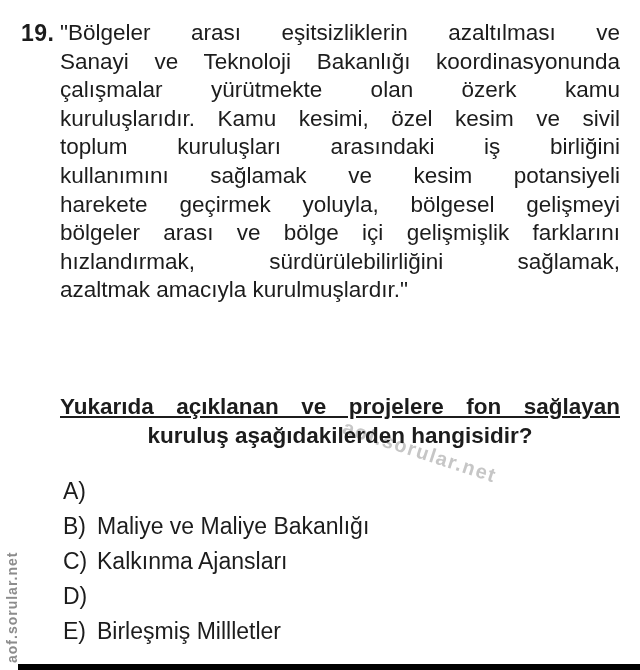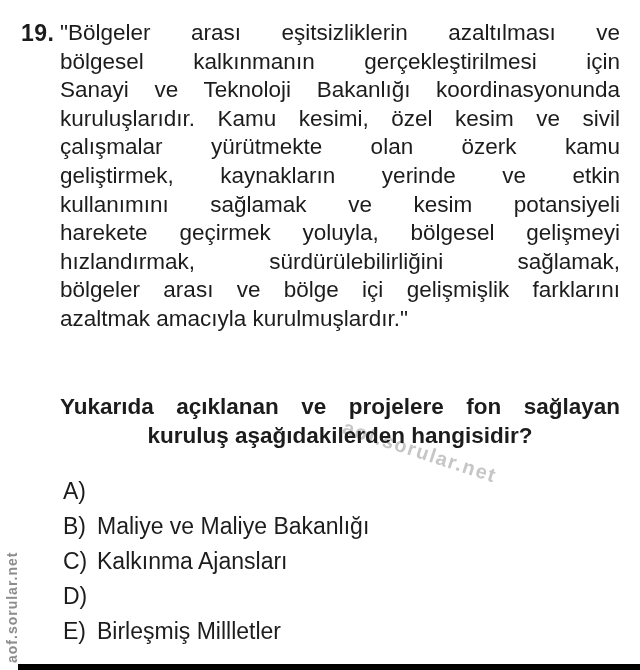--- a/index.html
+++ b/index.html
@@ -49,20 +49,21 @@
     font-weight: bold;
     line-height: 29px;
     z-index: 1;
   }
   .prompt .qline1 {
     text-align: justify;
     text-align-last: justify;
     white-space: nowrap;
     height: 29px;
     overflow: hidden;
+    text-decoration: underline;
   }
   .prompt .qline2 {
     text-align: center;
     white-space: nowrap;
   }
   .options {
     position: absolute;
     left: 63px;
     top: 474px;
     font-size: 23px;
@@ -113,29 +114,28 @@
 </style>
 </head>
 <body>
 
 <div class="page" style="background: rgb(255, 255, 255); color: rgb(28, 28, 28);">
 
   <div class="qnum">19.</div>
 
   <div class="para">
     <div class="pline">"Bölgeler arası eşitsizliklerin azaltılması ve</div>
-    <div class="pline">bölgesel kalkınmanın gerçekleştirilmesi için</div>
     <div class="pline">Sanayi ve Teknoloji Bakanlığı koordinasyonunda</div>
+    <div class="pline">çalışmalar yürütmekte olan özerk kamu</div>
     <div class="pline">kuruluşlarıdır. Kamu kesimi, özel kesim ve sivil</div>
-    <div class="pline">çalışmalar yürütmekte olan özerk kamu</div>
-    <div class="pline">geliştirmek, kaynakların yerinde ve etkin</div>
+    <div class="pline">toplum kuruluşları arasındaki iş birliğini</div>
     <div class="pline">kullanımını sağlamak ve kesim potansiyeli</div>
     <div class="pline">harekete geçirmek yoluyla, bölgesel gelişmeyi</div>
+    <div class="pline">bölgeler arası ve bölge içi gelişmişlik farklarını</div>
     <div class="pline">hızlandırmak, sürdürülebilirliğini sağlamak,</div>
-    <div class="pline">bölgeler arası ve bölge içi gelişmişlik farklarını</div>
     <div class="pline lastline">azaltmak amacıyla kurulmuşlardır."</div>
   </div>
 
   <div class="prompt">
     <div class="qline1">Yukarıda açıklanan ve projelere fon sağlayan</div>
     <div class="qline2">kuruluş aşağıdakilerden hangisidir?</div>
   </div>
 
   <div class="options">
     <div class="opt">

